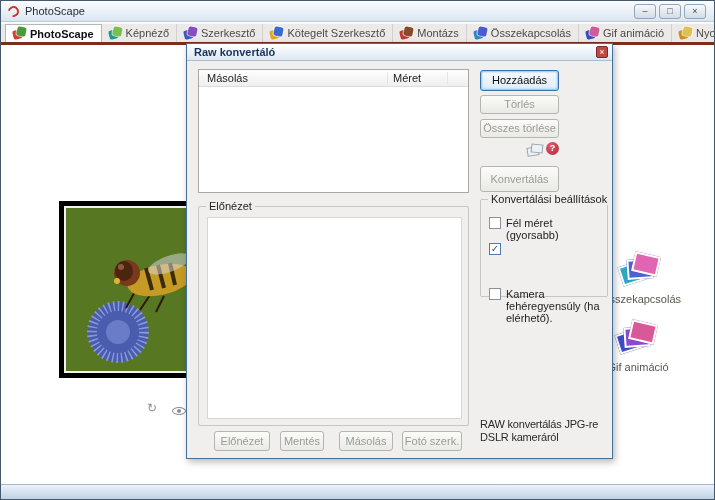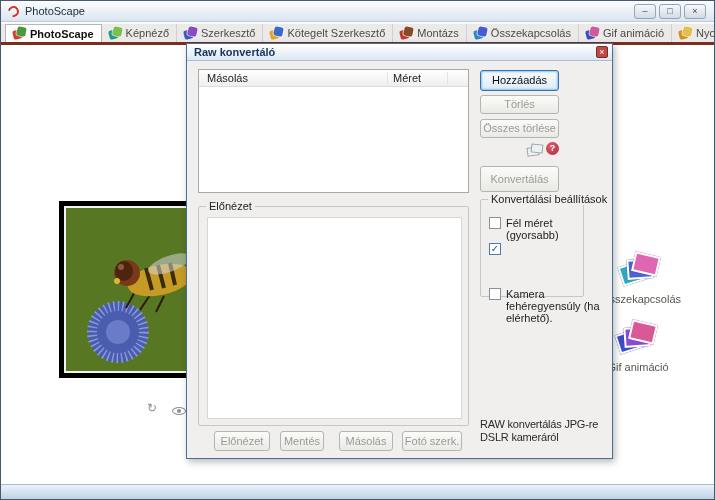--- a/index.html
+++ b/index.html
@@ -109,21 +109,21 @@
   .photosicon { position:absolute; left:340px; top:100px; width:17px; height:13px; }
   .photosicon i { position:absolute; width:12px; height:9px; border:1px solid #99a3ab;
                   background:#eef1f3; display:block; }
   .photosicon .p1 { left:0; top:3px; transform:rotate(-8deg); }
   .photosicon .p2 { left:4px; top:0; transform:rotate(6deg); }
   .helpicon { position:absolute; left:359px; top:98px; width:13px; height:13px;
               background:radial-gradient(circle at 35% 30%, #e05a6a, #b02a3a);
               border-radius:50%; color:#fff; font-weight:bold; font-size:9px;
               line-height:13px; text-align:center; cursor:default; }
 
-  .optgroup { left:293px; top:155px; width:104px; height:98px; }
+  .optgroup { left:293px; top:155px; width:128px; height:98px; }
   .cbrow { position:absolute; left:8px; display:flex; gap:5px; align-items:flex-start; }
   .cbrow.r1 { top:17px; } .cbrow.r2 { top:43px; } .cbrow.r3 { top:76px; width:112px;margin-top:12px; }
   .cb { width:12px; height:12px; background:#fff; border:1px solid #8a9097; flex:none;
         font-size:10px; line-height:10px; text-align:center; }
   .cb.checked { border-color:#4a7ab0; color:#2a5a9a; }
   .cblabel { line-height:12px; }
 
   .info { position:absolute; left:293px; top:374px; width:134px; color:#2a2a2a;
           line-height:13px; letter-spacing:-0.2px; }
 </style>

